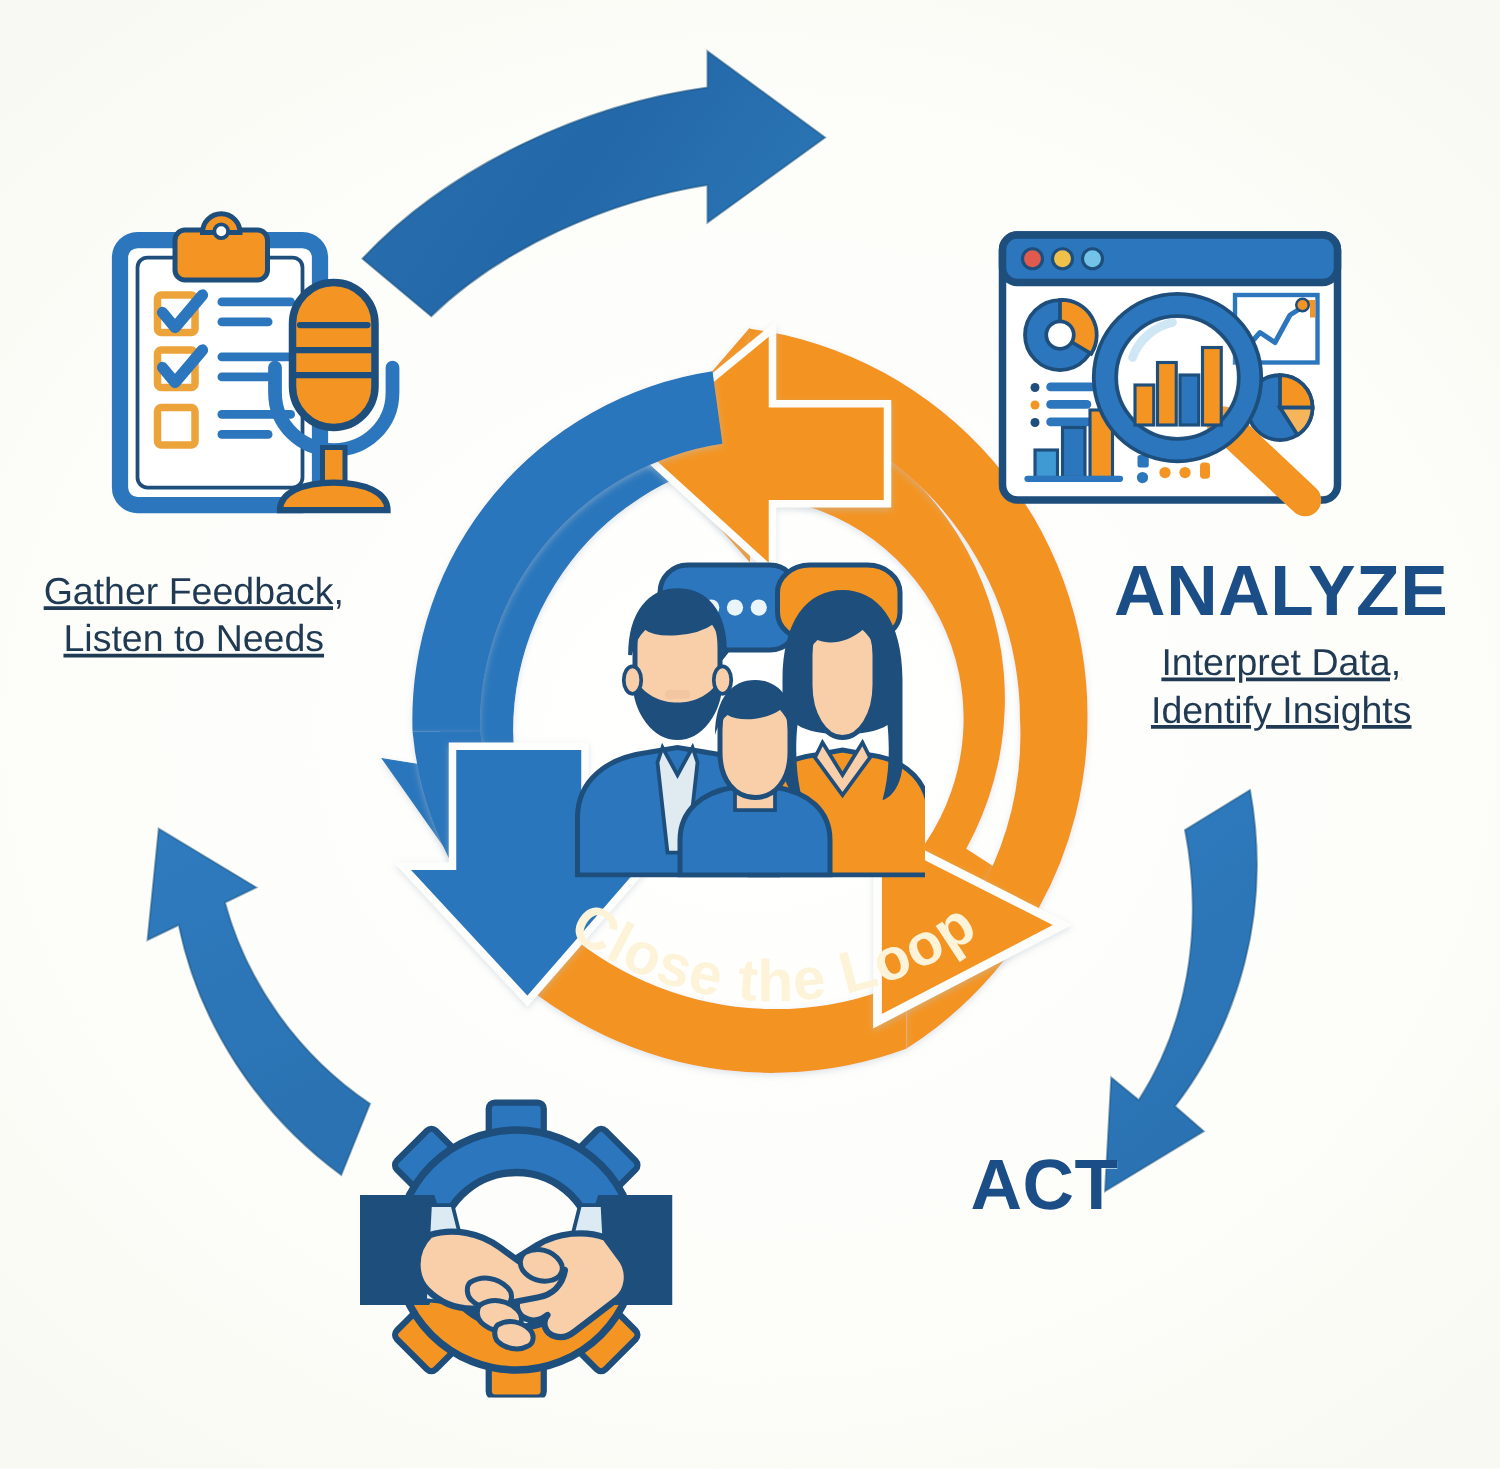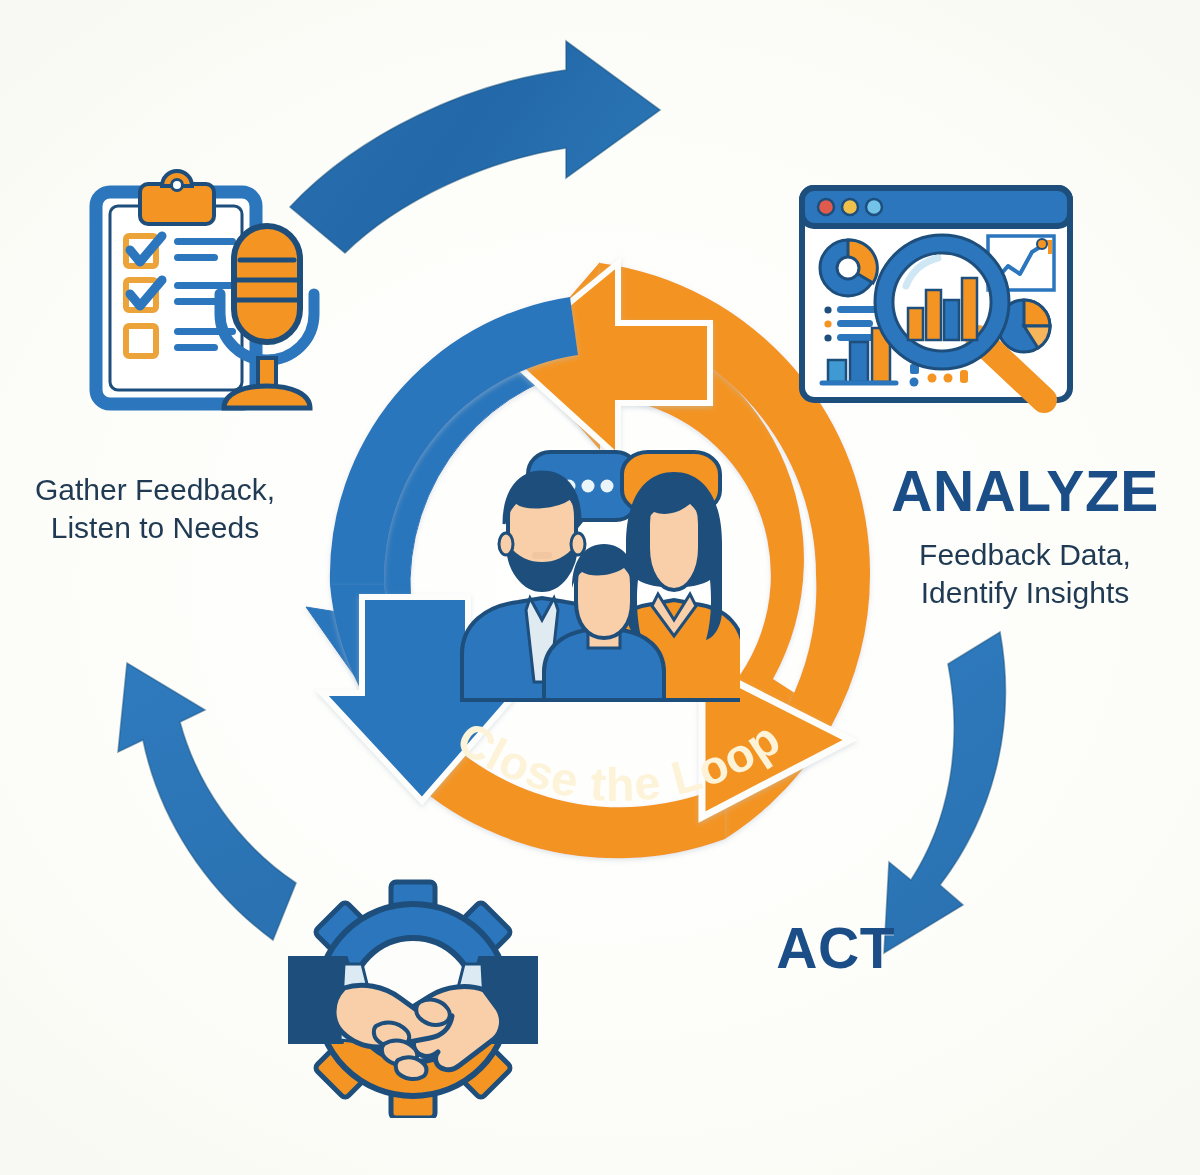--- a/index.html
+++ b/index.html
@@ -39,32 +39,33 @@
     letter-spacing: 0.5px;
     color: #1b4e86;
     margin: 0 0 10px 0;
     text-shadow: 0 1px 0 rgba(255,255,255,0.6);
   }
   .stage-sub {
     font-size: 30px;
     font-weight: normal;
     color: #1f3a52;
     line-height: 1.28;
-    margin: 16px;
+    margin: 0;
     white-space: pre-line;
+    text-decoration: underline;
   }
 
   .icon-box {
     position: absolute;
   }
 
   
   #label-ask   { left: 0px;   top: 455px; width: 310px; }
   #label-ask .stage-sub { text-align: center; }
-  #label-analyze { left: 865px; top: 463px; width: 320px; }
+  #label-analyze { left: 865px; top: 445px; width: 320px; }
   #label-act   { left: 565px;  top: 920px; width: 330px; text-align: left; }
   #label-act .stage-title { text-align: right; padding-left: 14px; }
   #label-act .stage-sub   { text-align: left; }
 
   #icon-ask     { left: 88px;  top: 168px; }
   #icon-analyze { left: 792px; top: 178px; }
   #icon-act     { left: 288px; top: 878px; }
 
   #center-people { position: absolute; left: 440px; top: 432px; }
   #cycle-svg     { position: absolute; left: 270px; top: 245px; }
@@ -470,20 +471,20 @@
     </svg>
   </div>
 
   <div class="stage-label" id="label-ask">
     <div class="stage-sub">Gather Feedback,
 Listen to Needs</div>
   </div>
 
   <div class="stage-label" id="label-analyze">
     <div class="stage-title">ANALYZE</div>
-    <div class="stage-sub">Feedback Data,
+    <div class="stage-sub">Interpret Data,
 Identify Insights</div>
   </div>
 
   <div class="stage-label" id="label-act">
     <div class="stage-title">ACT</div>
   </div>
 </div>
 
 </body></html>

